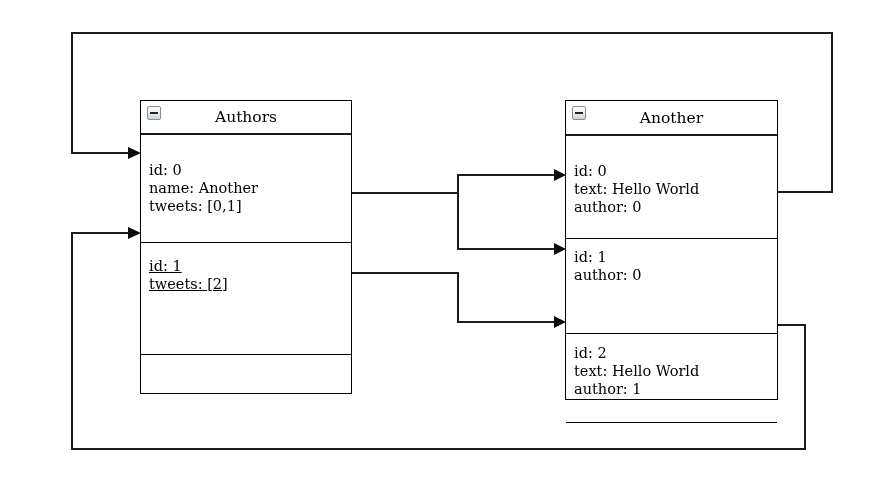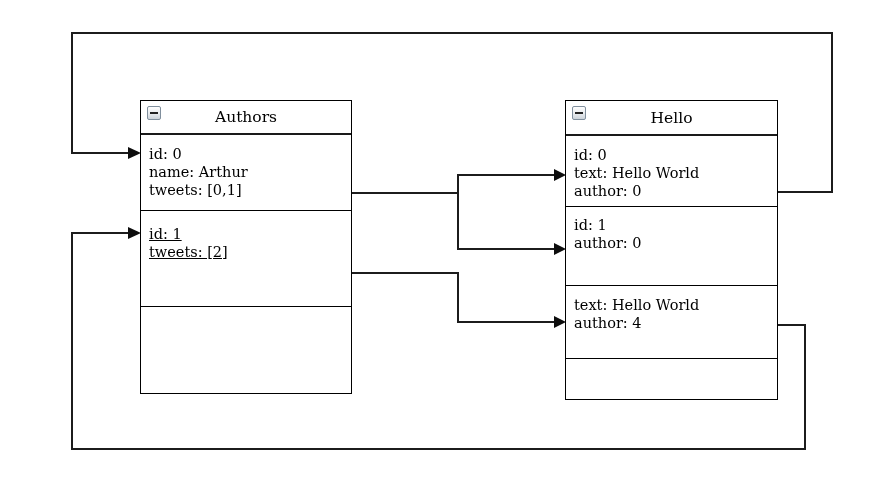--- a/index.html
+++ b/index.html
@@ -49,20 +49,21 @@
     cursor: pointer;
   }
   .minus { width: 8px; height: 2px; background: #222; }
 
   .row {
     flex: 0 0 auto;
     padding: 10px 8px 0 8px;
     font-size: 14.5px;
     line-height: 18px;
     overflow: hidden;
+    margin-top: 16px;
   }
   .row + .row { border-top: 1px solid #000; }
   .authors .r1 { height: 75px; }
   .authors .r2 { height: 96px; padding-top: 14px; }
   .authors .r3 { height: 87px; }
   .tweets .r1 { height: 70px; }
   .tweets .r2 { height: 79px; padding-top: 9px; }
   .tweets .r3 { height: 73px; }
   .tweets .r4 { height: 41px; }
   .underlined .line { text-decoration: underline; }
@@ -87,46 +88,47 @@
 
   <div class="table authors">
     <div class="thead">
       <span class="collapse">
           <span class="minus"></span>
         </span>
       <span class="title">Authors</span>
     </div>
     <div class="row r1">
       <div class="line">id: 0</div>
-      <div class="line">name: Arthur</div>
+      <div class="line">name: Another</div>
       <div class="line">tweets: [0,1]</div>
     </div>
     <div class="row r2 underlined">
       <div class="line">id: 1</div>
       <div class="line">tweets: [2]</div>
     </div>
     <div class="row r3"></div>
   </div>
 
   <div class="table tweets">
     <div class="thead">
       <span class="collapse">
           <span class="minus"></span>
         </span>
-      <span class="title">Hello</span>
+      <span class="title">Another</span>
     </div>
     <div class="row r1">
       <div class="line">id: 0</div>
       <div class="line">text: Hello World</div>
       <div class="line">author: 0</div>
     </div>
     <div class="row r2">
       <div class="line">id: 1</div>
       <div class="line">author: 0</div>
     </div>
     <div class="row r3">
+      <div class="line">id: 2</div>
       <div class="line">text: Hello World</div>
-      <div class="line">author: 4</div>
+      <div class="line">author: 1</div>
     </div>
     <div class="row r4"></div>
   </div>
 
 </div>
 
 </body></html>

